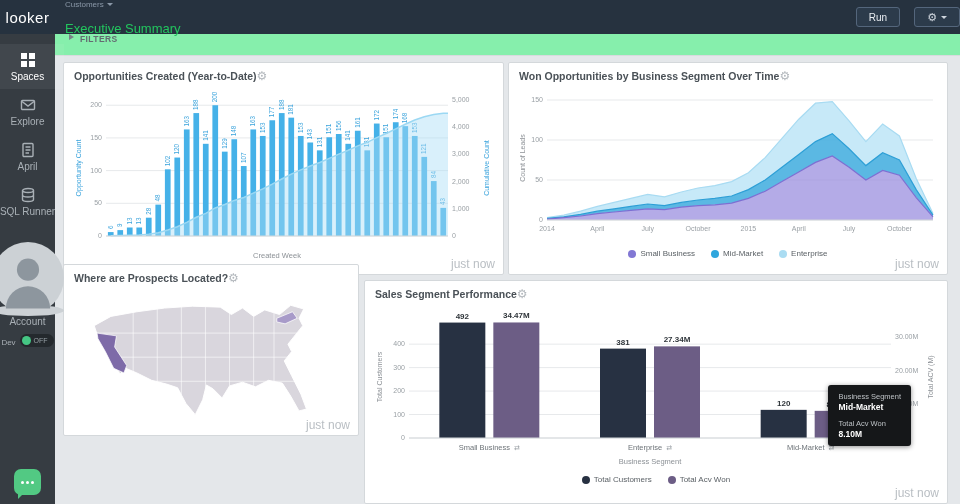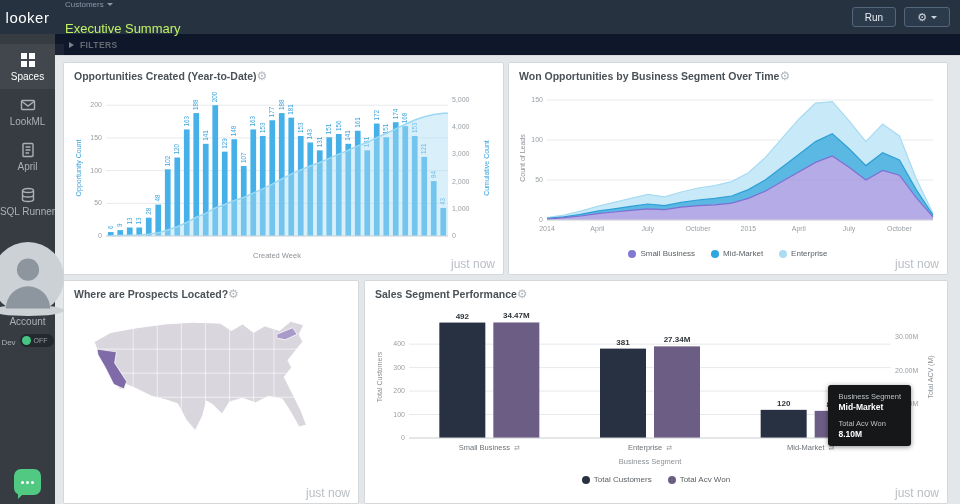--- a/index.html
+++ b/index.html
@@ -10,22 +10,22 @@
   
   .header{position:absolute;top:0;left:0;width:960px;height:34px;background:#26323f;
           display:flex;align-items:center;z-index:30}
   .logo{width:55px;text-align:center;color:#fff;font-size:15px;font-weight:normal;
         letter-spacing:.5px;cursor:pointer}
   .head-titles{flex:1;padding-left:10px;line-height:1}
   .breadcrumb{font-size:8px;color:#8a98a8;cursor:pointer;margin-top:2px}
   .caret{display:inline-block;width:0;height:0;border-left:3px solid transparent;
          border-right:3px solid transparent;border-top:3px solid #8a98a8;margin-left:3px;
          vertical-align:middle}
-  .page-title{font-size:13px;color:#bef264;margin-top:13px}
-  .header-actions{display:flex;gap:8px;padding-right:10px}
+  .page-title{font-size:13px;color:#22c55e;margin-top:13px}
+  .header-actions{display:flex;gap:14px;}
   .btn{background:#2c3b4b;border:1px solid #54667c;color:#e8ecf1;font-size:10px;
        height:20px;padding:0 12px;border-radius:3px;cursor:pointer;
        font-family:"Liberation Sans",sans-serif;display:flex;align-items:center;gap:4px}
   .btn .gear{font-size:11px;line-height:1;color:#cdd4dc}
   .caret-sm{display:inline-block;width:0;height:0;border-left:3px solid transparent;
             border-right:3px solid transparent;border-top:3px solid #cdd4dc}
 
   
   .sidebar{position:absolute;top:34px;left:0;width:55px;height:470px;background:#363c42;
            display:flex;flex-direction:column;align-items:center;padding-top:10px;
@@ -45,40 +45,40 @@
   .toggle-dot{width:9px;height:9px;border-radius:50%;background:#45c684}
   .chat-btn{position:absolute;bottom:9px;left:14px;width:27px;height:26px;
             background:#52c983;border-radius:7px;cursor:pointer;display:flex;
             align-items:center;justify-content:center;gap:2px}
   .chat-btn:after{content:"";position:absolute;left:4px;bottom:-4px;width:0;height:0;
             border-left:5px solid #52c983;border-bottom:5px solid transparent}
   .chat-dot{width:3px;height:3px;border-radius:50%;background:#fff}
 
   
   .filters-bar{position:absolute;top:34px;left:55px;width:905px;height:22px;
-               background:#0f172a;border-bottom:1px solid #d8dbde;display:flex;
-               align-items:center;padding-left:14px;box-sizing:border-box;cursor:pointer;
+               background:#86efac;border-bottom:1px solid #d8dbde;display:flex;
+               padding-left:14px;box-sizing:border-box;cursor:pointer;
                z-index:10}
   .filters-caret{width:0;height:0;border-top:3.5px solid transparent;
                  border-bottom:3.5px solid transparent;border-left:5px solid #7a8288;
                  margin-right:6px}
   .filters-label{font-size:8.5px;font-weight:bold;color:#646b71;letter-spacing:.4px}
 
   
   .content{position:absolute;top:56px;left:55px;width:905px;height:448px}
   .tile{position:absolute;background:#fff;border:1px solid #d4d8db;border-radius:2px;
         box-sizing:border-box;overflow:hidden}
   .tile-head{display:flex;align-items:center;
              padding:7px 10px 2px}
   .tile-title{font-size:10.5px;font-weight:bold;color:#4a5157}
   .tile-gear{color:#b3b8bd;font-size:12px;cursor:pointer;line-height:1}
   .tile-foot{position:absolute;bottom:3px;right:8px;font-size:12px;color:#b9bec3}
   #tile1{left:8px;top:6px;width:441px;height:213px}
   #tile2{left:453px;top:6px;width:440px;height:213px}
-  #tile3{left:8px;top:224px;width:296px;height:224px}
+  #tile3{left:8px;top:208px;width:296px;height:172px}
   #tile4{left:309px;top:224px;width:584px;height:224px}
   .chart-wrap{margin:0 8px}
   .legend{display:flex;justify-content:center;gap:16px;font-size:8px;color:#5b6166;
           margin-top:1px}
   .legend-item{display:flex;align-items:center;gap:4px;cursor:pointer}
   .legend-dot{width:8px;height:8px;border-radius:50%}
   .map-wrap{text-align:center;margin-top:8px}
 
   
   .tooltip{position:absolute;right:36px;top:104px;background:#151719;border-radius:3px;
@@ -115,21 +115,21 @@
           <rect x="9" y="1" width="6" height="6"></rect>
           <rect x="1" y="9" width="6" height="6"></rect>
           <rect x="9" y="9" width="6" height="6"></rect>
         </svg>
       </span><span>Spaces</span></div>
     <div class="nav-item"><span class="nav-icon">
         <svg viewBox="0 0 16 16" fill="none" stroke="currentColor" stroke-width="1.4">
           <rect x="1.5" y="3.5" width="13" height="9" rx="1"></rect>
           <path d="M2,4.5 L8,9 L14,4.5"></path>
         </svg>
-      </span><span>LookML</span></div>
+      </span><span>Explore</span></div>
     <div class="nav-item"><span class="nav-icon">
         <svg viewBox="0 0 16 16" fill="none" stroke="currentColor" stroke-width="1.4">
           <rect x="3" y="1.5" width="10" height="13" rx="1"></rect>
           <path d="M5.5,5 h5 M5.5,8 h5 M5.5,11 h3.5"></path>
         </svg>
       </span><span>April</span></div>
     <div class="nav-item"><span class="nav-icon">
         <svg viewBox="0 0 16 16" fill="none" stroke="currentColor" stroke-width="1.4">
           <ellipse cx="8" cy="3.5" rx="5.5" ry="2"></ellipse>
           <path d="M2.5,3.5 v9 a5.5,2 0 0 0 11,0 v-9 M2.5,8 a5.5,2 0 0 0 11,0"></path>

